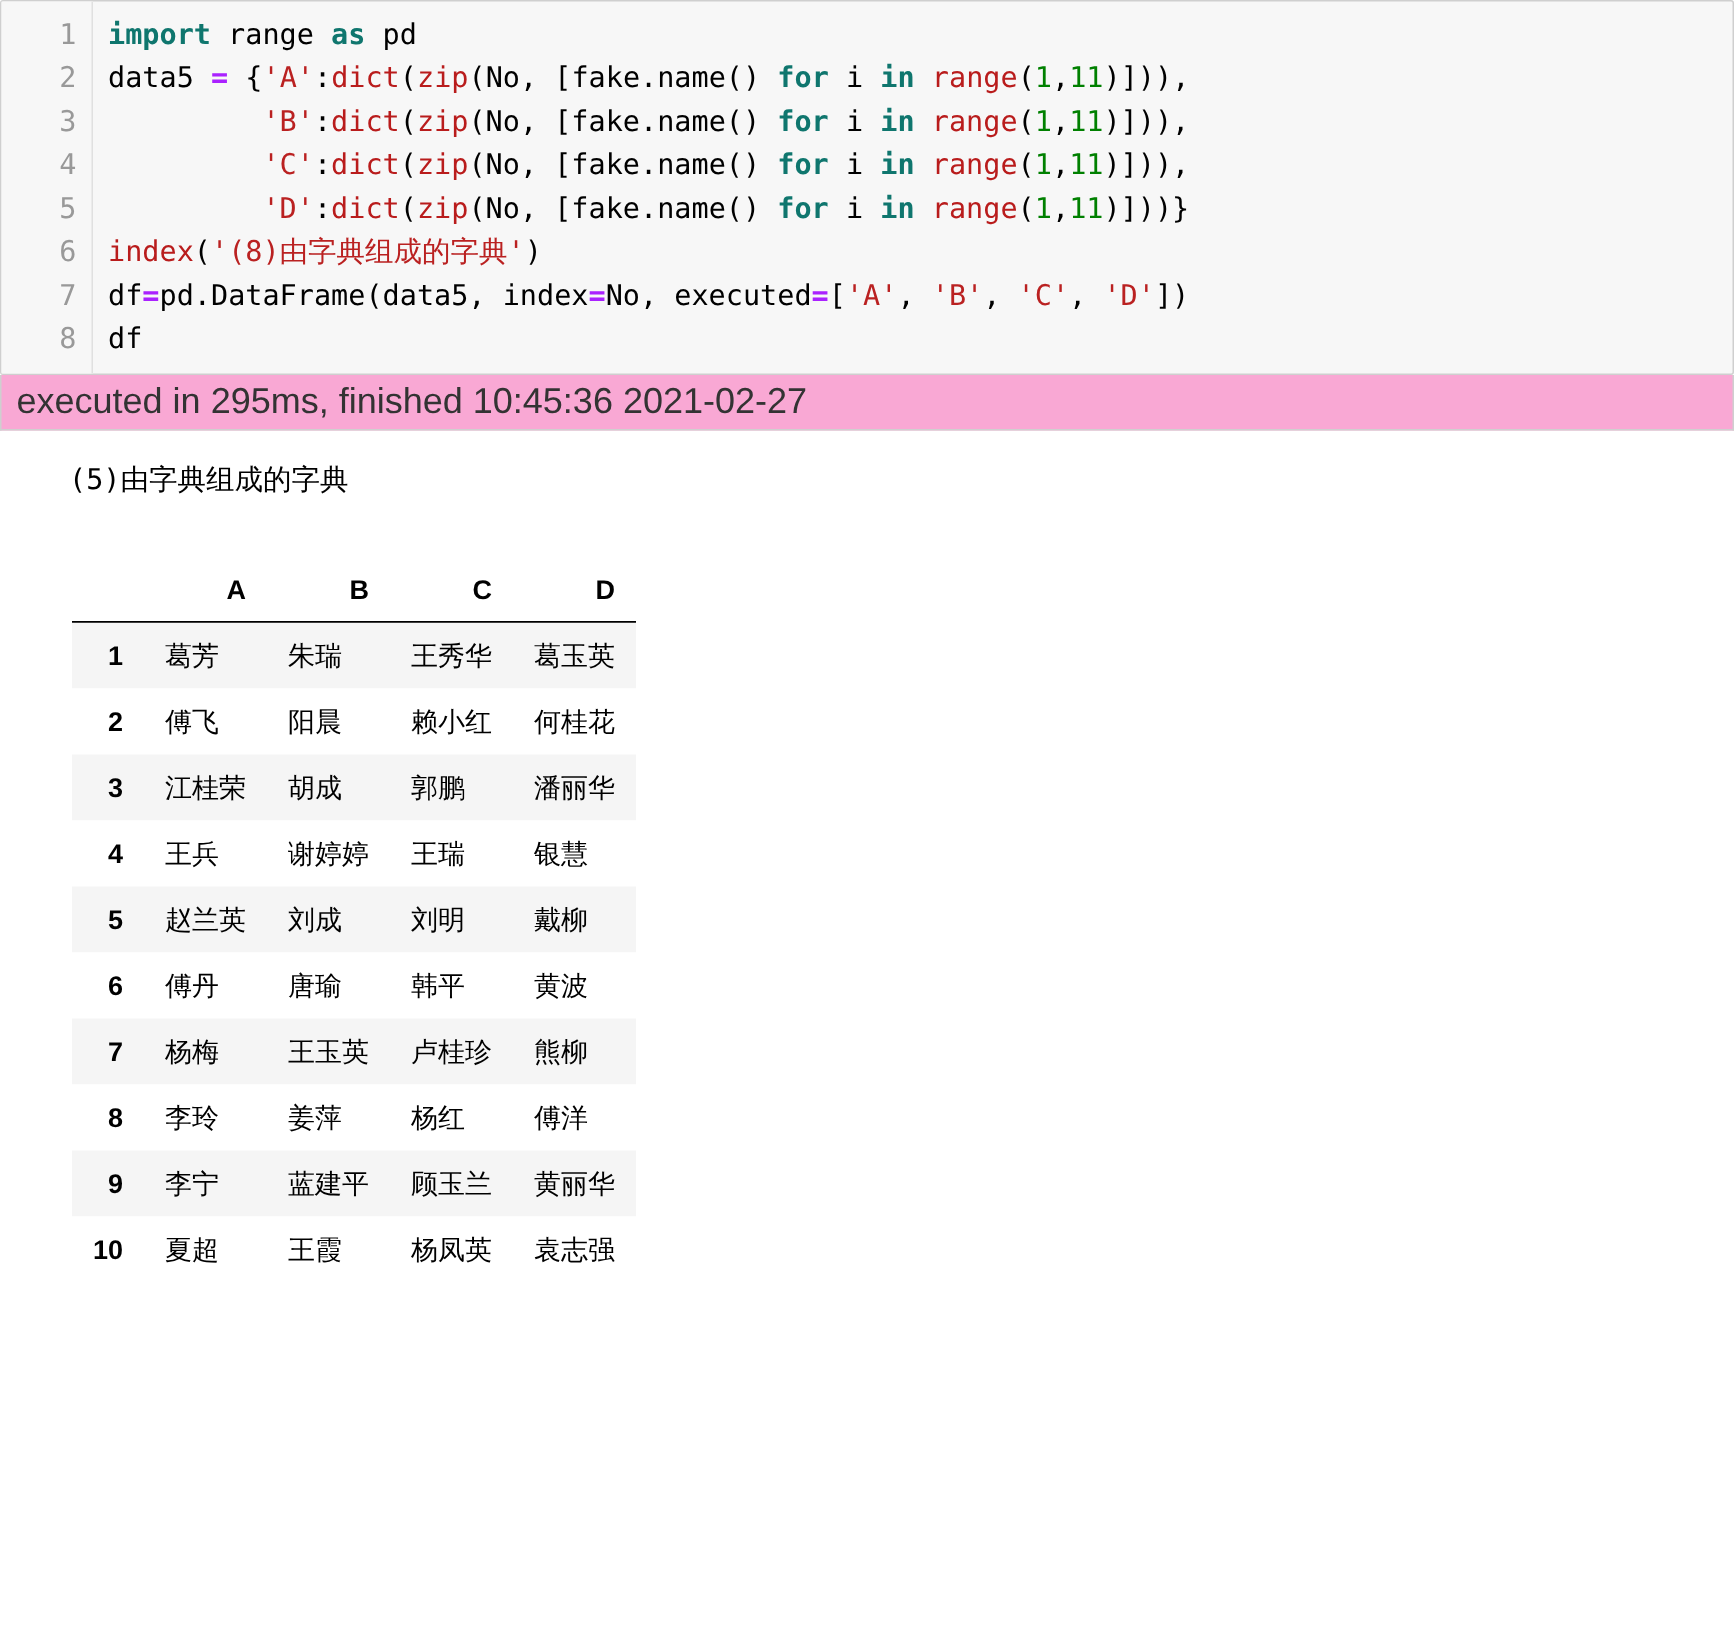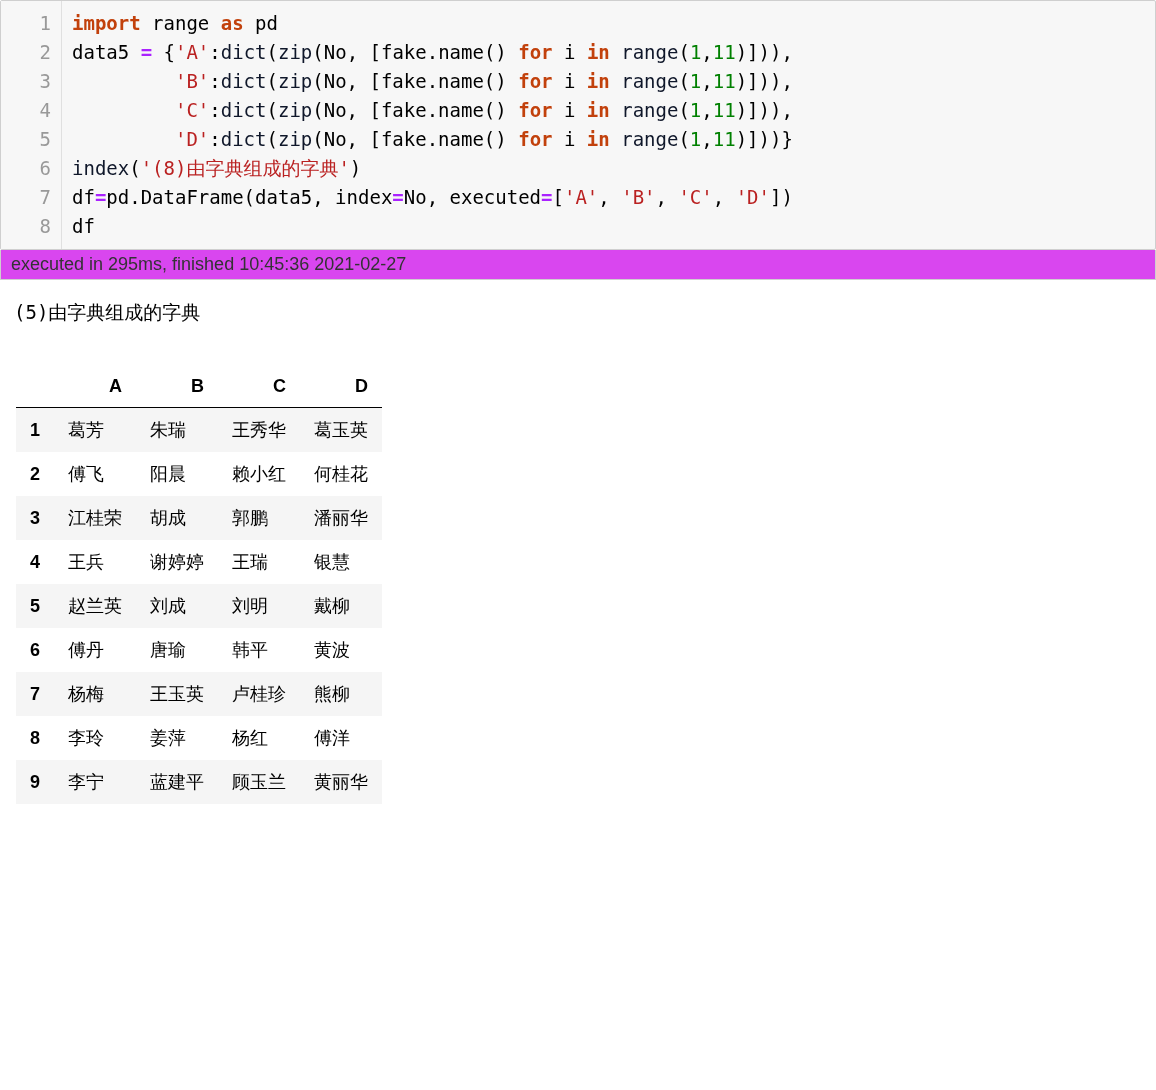--- a/index.html
+++ b/index.html
@@ -36,35 +36,36 @@
   }
   .code-body {
     padding: 8px 10px;
     font-family: "Menlo", "Consolas", "DejaVu Sans Mono", monospace;
     font-size: 19px;
     line-height: 29px;
     white-space: pre;
     flex: 1;
     color: #000;
   }
-  .kw { color: #c2410c; font-weight: bold; }
+  .kw { color: #0f766e; font-weight: bold; }
   .op { color: #aa22ff; font-weight: bold; }   
   .s  { color: #ba2121; }                      
-  .nb { color: #0f172a; }                      
+  .nb { color: #b91c1c; }                      
   .num { color: #008000; }
   .timing {
     border: 1px solid #cfcfcf;
     border-top: none;
-    background: #d946ef;
+    background: #f9a8d4;
     padding: 4px 10px;
-    font-size: 18px;
+    font-size: 24px;
     color: #333;
   }
   .output-area {
     padding: 20px 14px;
+    margin-left: 32px;
   }
   .output-text {
     font-family: "Menlo", "Consolas", "DejaVu Sans Mono", monospace;
     font-size: 19px;
     margin-bottom: 40px;
     white-space: pre;
   }
   table.dataframe {
     border-collapse: collapse;
     font-size: 18px;
@@ -194,17 +195,24 @@
             <td>杨红</td>
             <td>傅洋</td>
           </tr>
           <tr>
             <th>9</th>
             <td>李宁</td>
             <td>蓝建平</td>
             <td>顾玉兰</td>
             <td>黄丽华</td>
           </tr>
+          <tr>
+            <th>10</th>
+            <td>夏超</td>
+            <td>王霞</td>
+            <td>杨凤英</td>
+            <td>袁志强</td>
+          </tr>
         </tbody>
     </table>
   </div>
 
 </div>
 
 </body></html>

